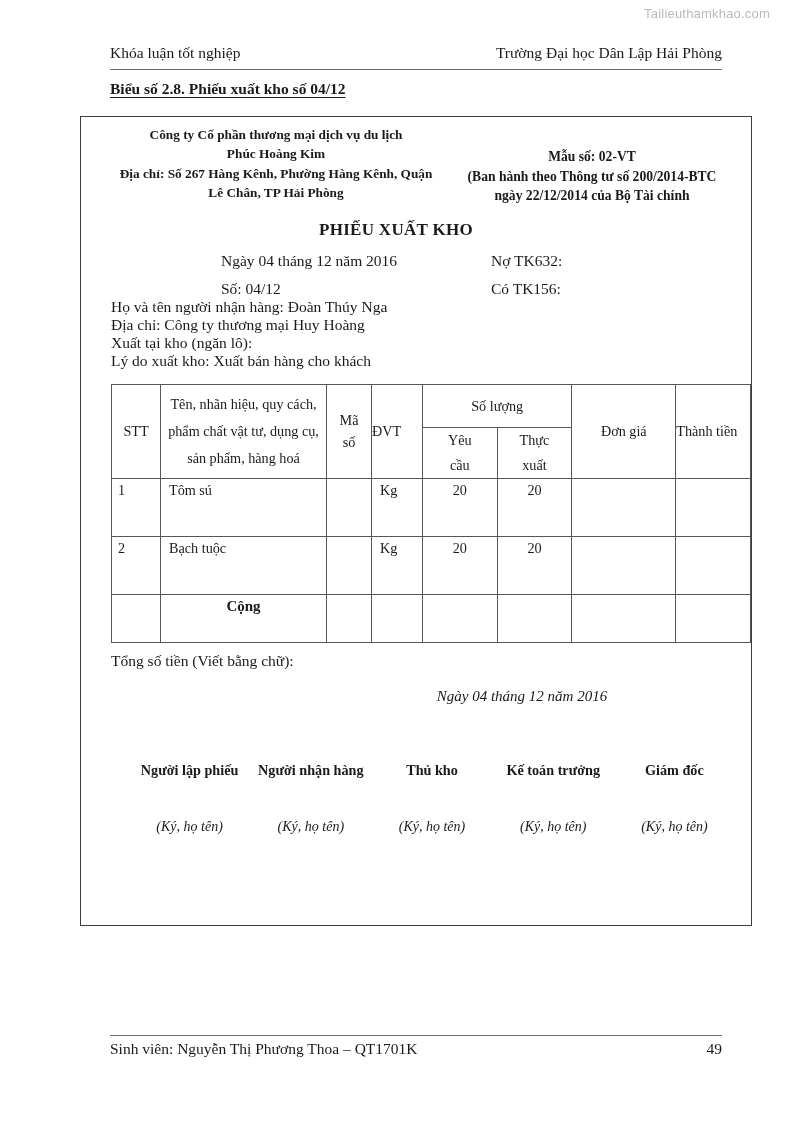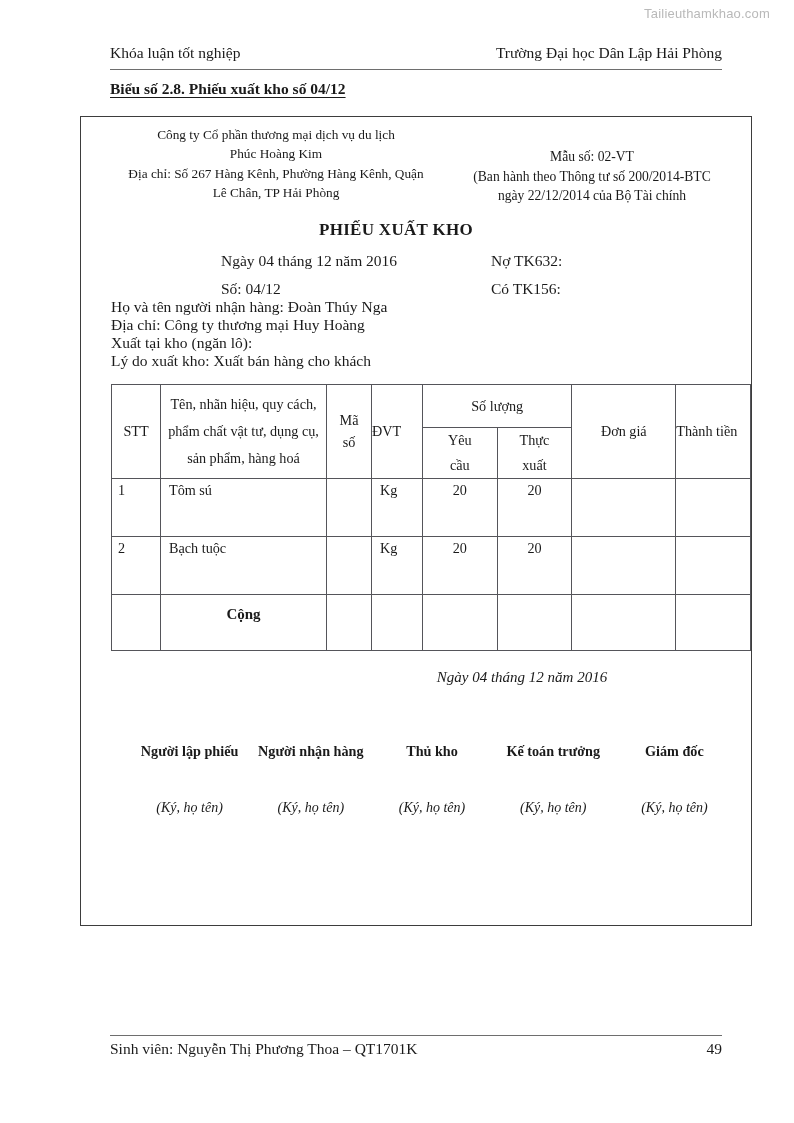--- a/index.html
+++ b/index.html
@@ -77,20 +77,21 @@
     position: absolute;
     left: 30px;
     right: 8px;
     top: 0;
   }
 
   
   .formhead {
     display: flex;
     padding-top: 8px;
+    font-weight: bold;
   }
   .formhead-left {
     width: 330px;
     text-align: center;
     font-size: 13.3px;
     line-height: 1.45;
   }
   .formhead-right {
     flex: 1;
     text-align: center;
@@ -160,21 +161,21 @@
   tr.datarow td.cell-num  { text-align: left;   padding: 3px 0 0 6px; }
   tr.datarow td.cell-name { text-align: left;   padding: 3px 0 0 8px; }
   tr.datarow td.cell-mid  { text-align: left;   padding: 3px 0 0 8px; }
   tr.datarow td.cell-qty  { text-align: center; padding: 3px 0 0 0; }
 
   tr.totalrow td { height: 44px; vertical-align: top; }
   tr.totalrow td.total-label {
     text-align: center;
     font-weight: bold;
     font-size: 15px;
-    padding-top: 11px;
+    padding-top: 3px;
   }
 
   .totalwords {
     font-size: 15.5px;
     margin-top: 9px;
   }
 
   .signdate {
     font-style: italic;
     font-size: 15px;
@@ -327,20 +328,21 @@
             <td></td>
             <td></td>
             <td></td>
             <td></td>
             <td></td>
             <td></td>
           </tr>
         </tbody>
       </table>
 
+      <div class="totalwords">Tổng số tiền (Viết bằng chữ):</div>
 
       <div class="signdate">Ngày 04 tháng 12 năm 2016</div>
 
       <div class="signrow">
         <div class="signcol">
           <div class="role">Người lập phiếu</div>
           <div class="sig">(Ký, họ tên)</div>
         </div>
         <div class="signcol">
           <div class="role">Người nhận hàng</div>

